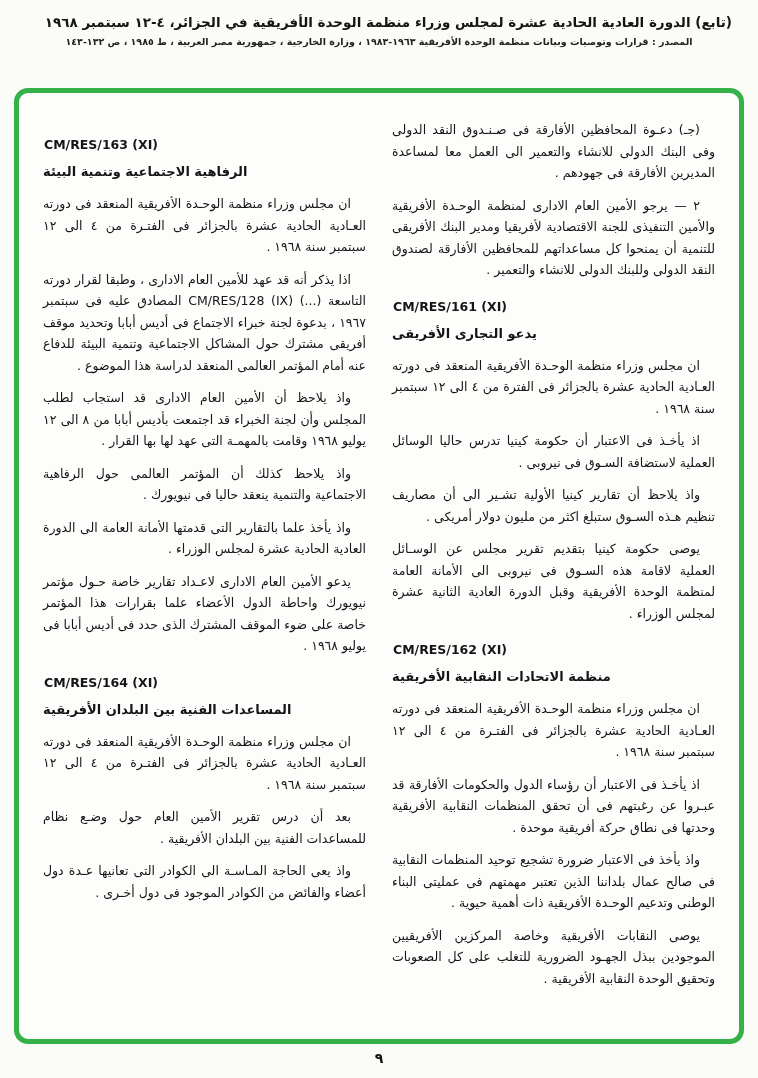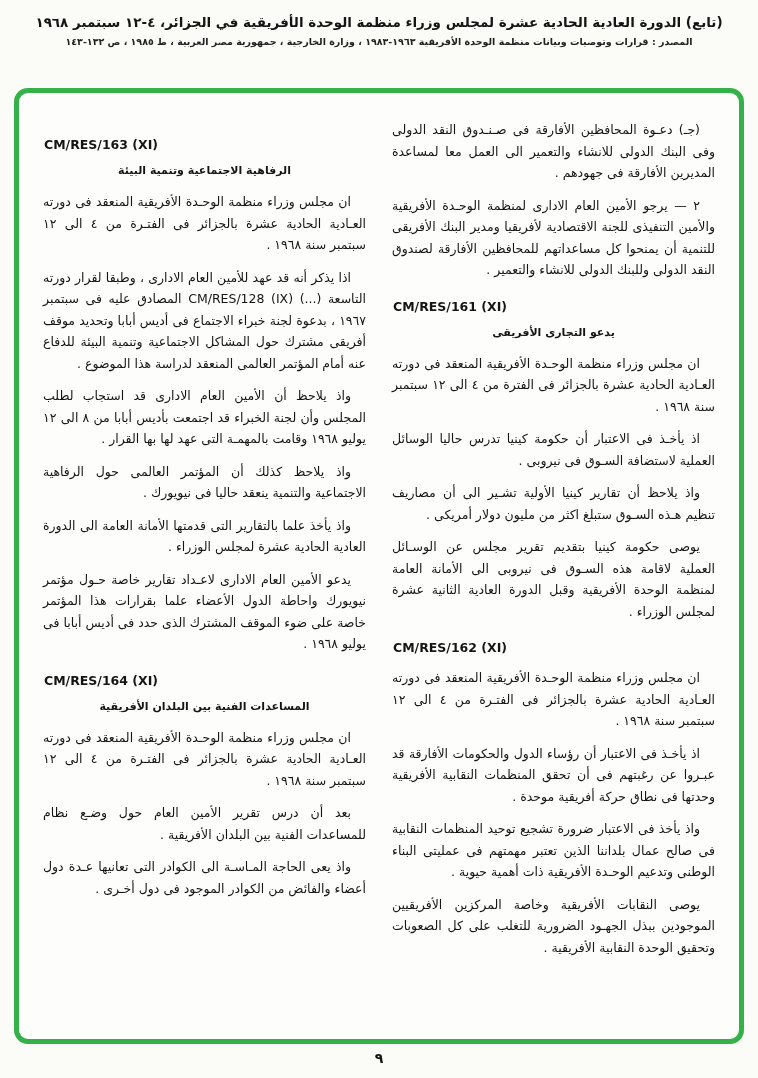--- a/index.html
+++ b/index.html
@@ -7,21 +7,21 @@
   body {
     background: #fbfbf8;
     color: #151515;
     font-family: "DejaVu Sans", sans-serif;
     position: relative;
     overflow: hidden;
   }
   .page { width: 758px; height: 1078px; position: relative; }
 
   .hdr { direction: rtl; text-align: center; padding: 14px 26px 0 26px; }
-  .hdr-title { font-size: 13.5px; font-weight: bold; letter-spacing: 0.1px; }
+  .hdr-title { font-size: 13.5px; font-weight: bold; letter-spacing: 0.1px; text-align: right; }
   .hdr-source { font-size: 9.5px; font-weight: bold; margin-top: 6px; color: #222; }
 
   .frame {
     position: absolute;
     left: 14px; right: 14px;
     top: 88px; height: 956px;
     border: 5px solid #35b14a;
     border-radius: 14px;
     background: #fdfdfb;
     padding: 26px 24px 18px 24px;
@@ -47,22 +47,22 @@
     direction: ltr;
     text-align: left;
     font-weight: bold;
     font-size: 12.5px;
     margin: 18px 0 12px 1px;
     text-indent: 0;
   }
   .heading {
     direction: rtl;
     font-weight: bold;
-    font-size: 11px;
-    text-align: center;
+    font-size: 13px;
+    text-align: left;
     margin: 0 0 14px 0;
     text-indent: 0;
   }
 
   .pagenum {
     position: absolute;
     left: 0; right: 0;
     bottom: 12px;
     text-align: center;
     font-size: 14px;
@@ -85,20 +85,21 @@
       <div class="col">
         <p class="para">(جـ) دعـوة المحافظين الأفارقة فى صـنـدوق النقد الدولى وفى البنك الدولى للانشاء والتعمير الى العمل معا لمساعدة المديرين الأفارقة فى جهودهم .</p>
         <p class="para">٢ — يرجو الأمين العام الادارى لمنظمة الوحـدة الأفريقية والأمين التنفيذى للجنة الاقتصادية لأفريقيا ومدير البنك الأفريقى للتنمية أن يمنحوا كل مساعداتهم للمحافظين الأفارقة لصندوق النقد الدولى وللبنك الدولى للانشاء والتعمير .</p>
         <p class="ref">CM/RES/161 (XI)</p>
         <p class="heading">يدعو التجارى الأفريقى</p>
         <p class="para">ان مجلس وزراء منظمة الوحـدة الأفريقية المنعقد فى دورته العـادية الحادية عشرة بالجزائر فى الفترة من ٤ الى ١٢ سبتمبر سنة ١٩٦٨ .</p>
         <p class="para">اذ يأخـذ فى الاعتبار أن حكومة كينيا تدرس حاليا الوسائل العملية لاستضافة السـوق فى نيروبى .</p>
         <p class="para">واذ يلاحظ أن تقارير كينيا الأولية تشـير الى أن مصاريف تنظيم هـذه السـوق ستبلغ اكثر من مليون دولار أمريكى .</p>
         <p class="para">يوصى حكومة كينيا بتقديم تقرير مجلس عن الوسـائل العملية لاقامة هذه السـوق فى نيروبى الى الأمانة العامة لمنظمة الوحدة الأفريقية وقبل الدورة العادية الثانية عشرة لمجلس الوزراء .</p>
         <p class="ref">CM/RES/162 (XI)</p>
+        <p class="heading">منظمة الاتحادات النقابية الأفريقية</p>
         <p class="para">ان مجلس وزراء منظمة الوحـدة الأفريقية المنعقد فى دورته العـادية الحادية عشرة بالجزائر فى الفتـرة من ٤ الى ١٢ سبتمبر سنة ١٩٦٨ .</p>
         <p class="para">اذ يأخـذ فى الاعتبار أن رؤساء الدول والحكومات الأفارقة قد عبـروا عن رغبتهم فى أن تحقق المنظمات النقابية الأفريقية وحدتها فى نطاق حركة أفريقية موحدة .</p>
         <p class="para">واذ يأخذ فى الاعتبار ضرورة تشجيع توحيد المنظمات النقابية فى صالح عمال بلداننا الذين تعتبر مهمتهم فى عمليتى البناء الوطنى وتدعيم الوحـدة الأفريقية ذات أهمية حيوية .</p>
         <p class="para">يوصى النقابات الأفريقية وخاصة المركزين الأفريقيين الموجودين ببذل الجهـود الضرورية للتغلب على كل الصعوبات وتحقيق الوحدة النقابية الأفريقية .</p>
       </div>
 
       <div class="col">
         <p class="ref">CM/RES/163 (XI)</p>
         <p class="heading">الرفاهية الاجتماعية وتنمية البيئة</p>
         <p class="para">ان مجلس وزراء منظمة الوحـدة الأفريقية المنعقد فى دورته العـادية الحادية عشرة بالجزائر فى الفتـرة من ٤ الى ١٢ سبتمبر سنة ١٩٦٨ .</p>

